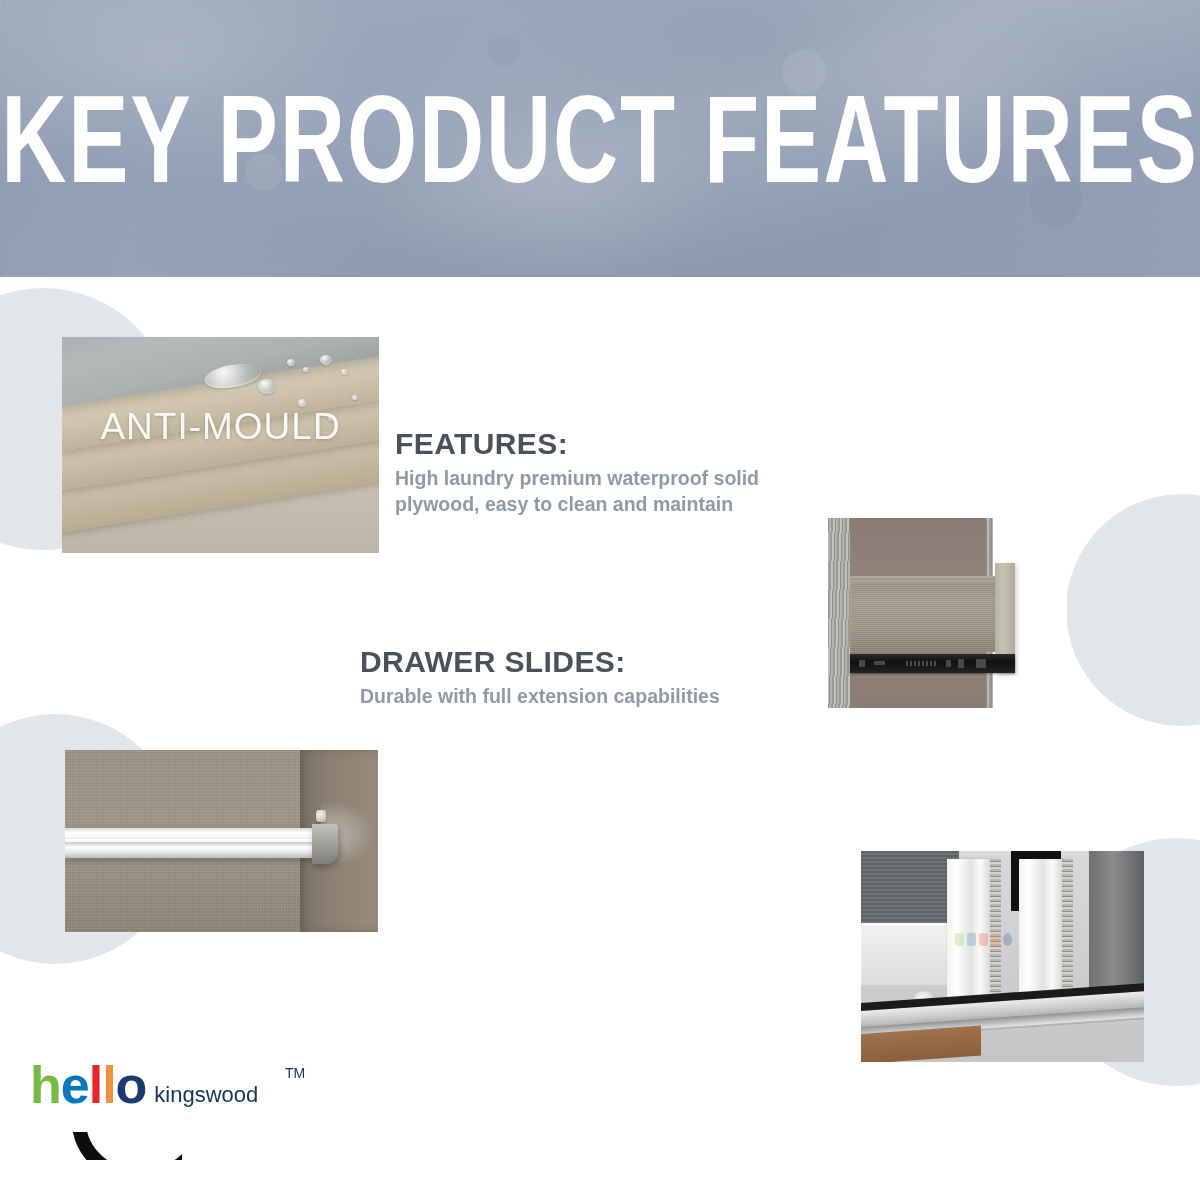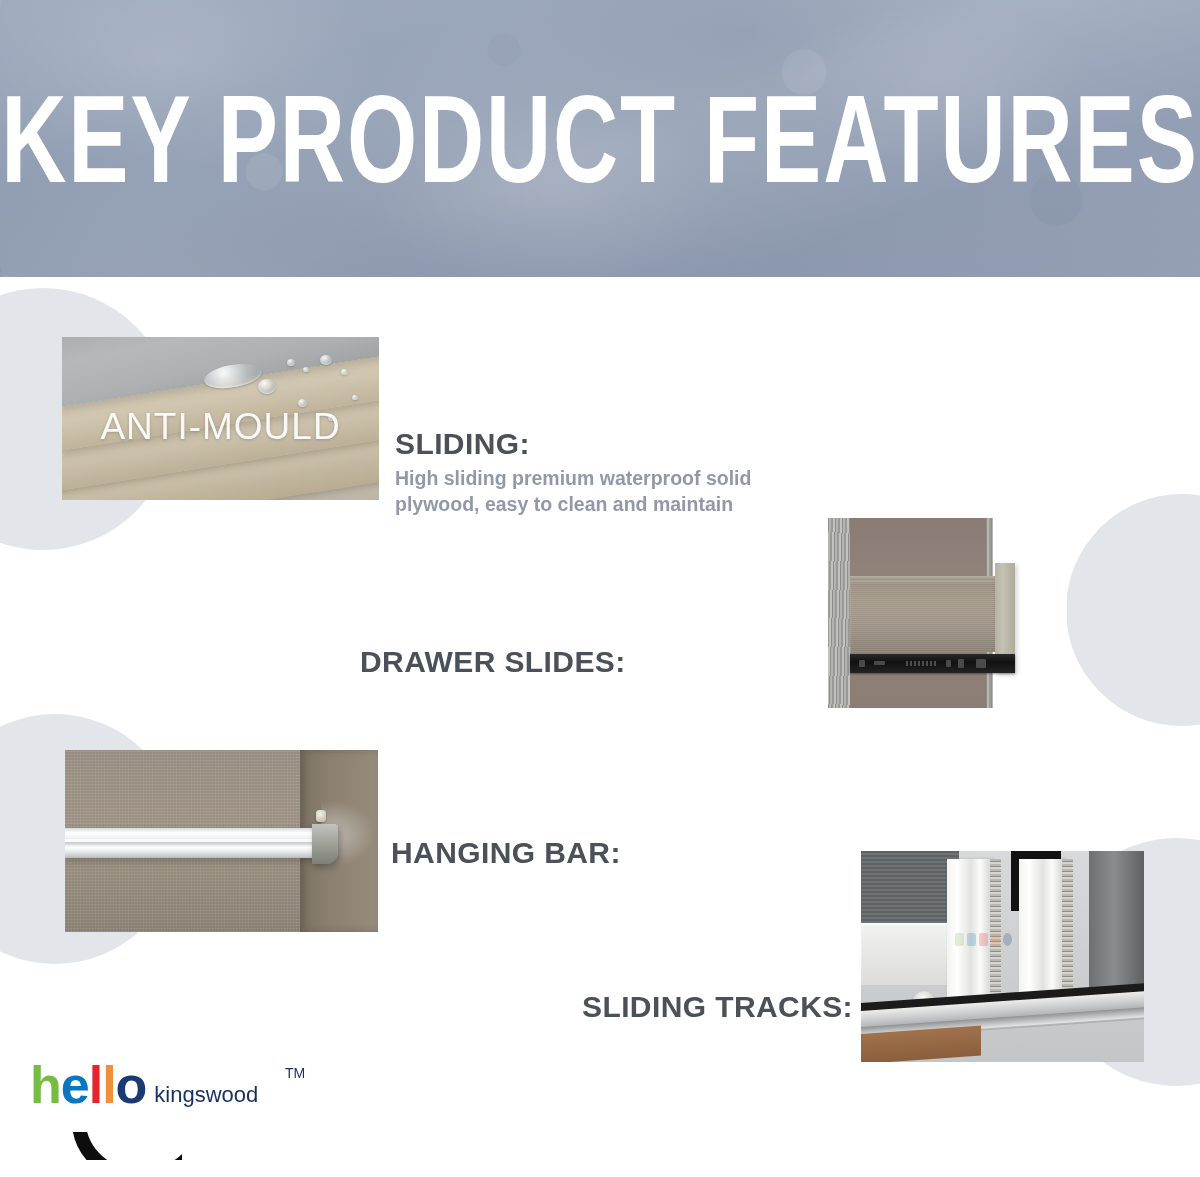--- a/index.html
+++ b/index.html
@@ -54,21 +54,21 @@
   .circle{ position:absolute; border-radius:50%; background:#e2e5ea; z-index:1; }
   .c1{ left:-88px; top:288px;  width:262px; height:262px; }
   .c2{ left:1066px; top:494px; width:232px; height:232px; }
   .c3{ left:-70px; top:714px;  width:250px; height:250px; }
   .c4{ left:1052px; top:838px; width:248px; height:248px; }
 
   
   .photo{ position:absolute; overflow:hidden; z-index:2; background:#cfcfcb; }
 
   
-  .photo-ply{ left:62px; top:337px; width:317px; height:163px; }
+  .photo-ply{ left:62px; top:337px; width:317px; height:216px; }
   .ply-bg{
     position:absolute; inset:0;
     background:linear-gradient(180deg,#b9b3a6 0%,#c3bcae 38%,#c9c2b3 64%,#bdb6a8 100%);
   }
   .ply-sheet{ position:absolute; border-radius:1px; }
   .ply-s1{ left:-18px; top:84px; width:372px; height:84px;
     background:linear-gradient(180deg,#c9bfa8 0%,#d6cdb9 22%,#cfc5ae 46%,#b8ac92 100%);
     transform:rotate(-9deg); box-shadow:0 3px 6px rgba(60,50,35,.22); }
   .ply-s1::after{content:"";position:absolute;left:0;right:0;top:0;height:13px;
     background:linear-gradient(180deg,#9ea2a4,#b6b8b8);}
@@ -305,34 +305,33 @@
     <b style="background:#1b3a72;border-radius:50%"></b>
   </div>
   <div class="tk-wheel"></div>
   <div class="tk-black"></div>
   <div class="tk-rail"></div>
   <div class="tk-rail2"></div>
   <div class="tk-wood"></div>
 </div>
 
 <div class="feat f-material">
-  <h3>SLIDING:</h3>
-  <p>High sliding premium waterproof solid plywood, easy to clean and maintain</p>
+  <h3>FEATURES:</h3>
+  <p>High laundry premium waterproof solid plywood, easy to clean and maintain</p>
 </div>
 
 <div class="feat f-drawer">
   <h3>DRAWER SLIDES:</h3>
+  <p>Durable with full extension capabilities</p>
 </div>
 
 <div class="feat f-hanging">
-  <h3>HANGING BAR:</h3>
 </div>
 
 <div class="feat f-sliding">
-  <h3>SLIDING TRACKS:</h3>
 </div>
 
 <div class="logo">
   <div class="logo-row">
     <span class="ltr l-h">h</span>
     <span class="ltr l-e">e</span>
     <span class="ltr l-l1">l</span>
     <span class="ltr l-l2">l</span>
     <span class="ltr l-o">o</span>
     <span class="logo-word">kingswood</span>

